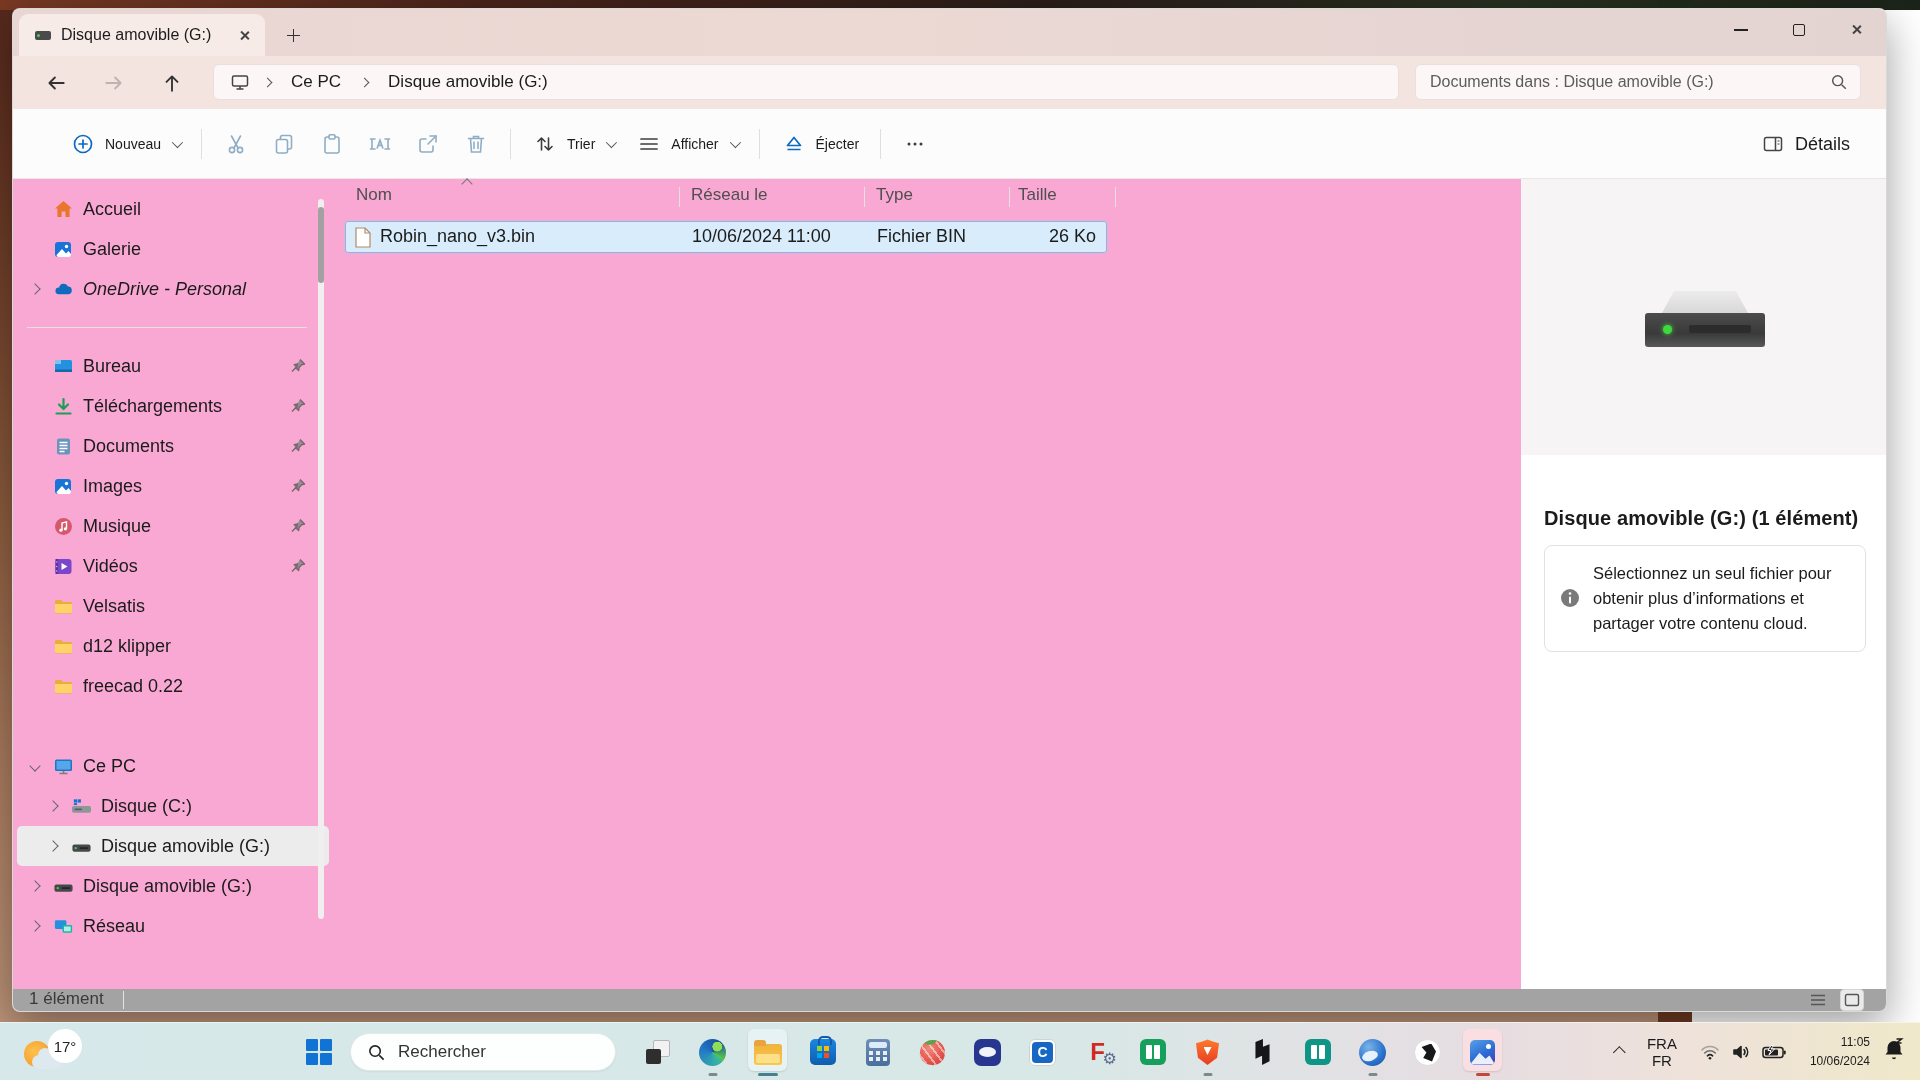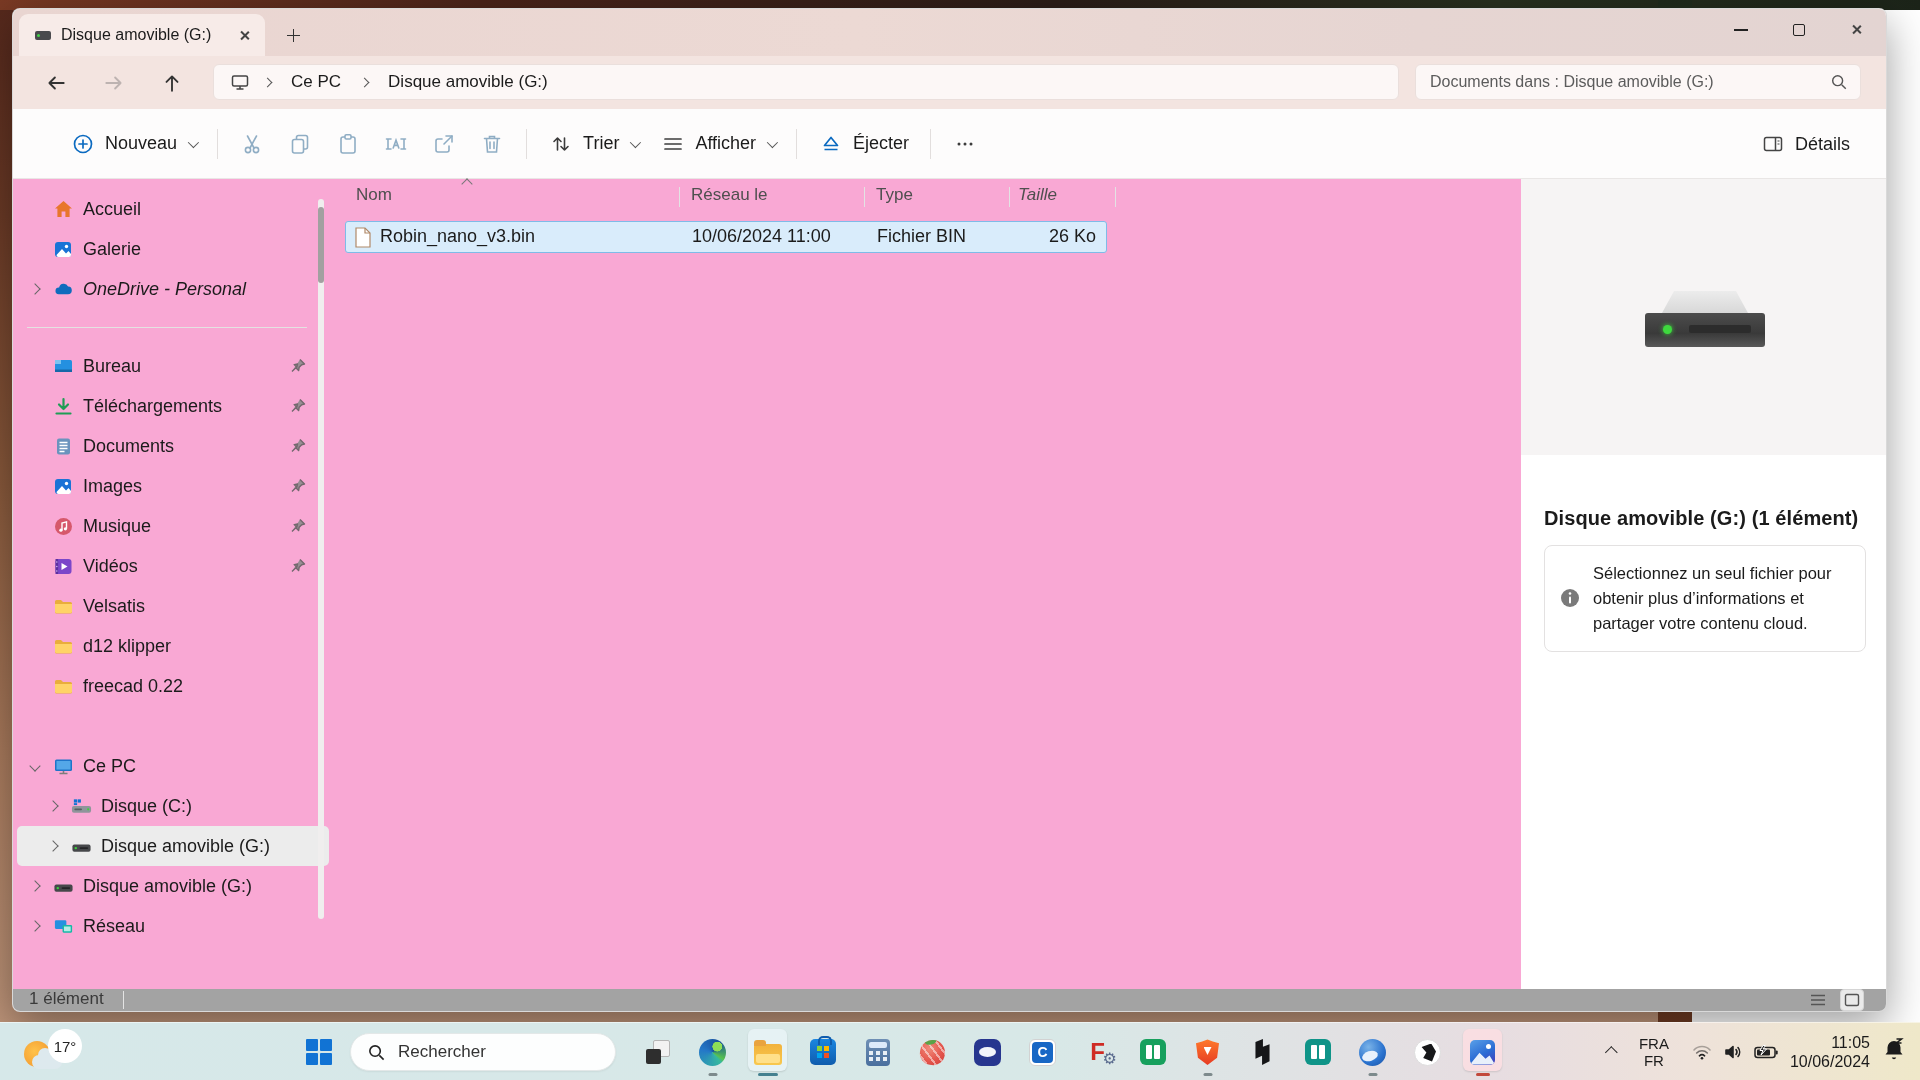--- a/index.html
+++ b/index.html
@@ -50,21 +50,21 @@
     transform:rotate(-45deg); margin:0 14px; }
   .crumb { padding:3px 6px; border-radius:4px; }
   .searchbar { position:absolute; left:1402px; top:8px; width:446px; height:36px; background:#fcf7f6;
     border-radius:6px; border:1px solid #eadfdc; display:flex; align-items:center; font-size:16px; color:#5c5c5c; }
   .searchbar span { margin-left:14px; }
   .searchbar svg { margin-left:auto; margin-right:12px; }
 
   
   .toolbar { position:absolute; left:0; top:100px; width:100%; height:70px; background:#fdfcfc; border-bottom:1px solid #e9e6e5; }
   .tb-row { position:absolute; left:46px; top:0; height:69px; display:flex; align-items:center; }
-  .tb-btn { display:flex; align-items:center; gap:9px; padding:8px 11px; border-radius:5px; font-size:18px;text-align:center; }
+  .tb-btn { display:flex; align-items:center; gap:9px; padding:8px 11px; border-radius:5px; font-size:14px;text-align:center; }
   .tb-ic { display:flex; align-items:center; justify-content:center; width:26px; height:26px; }
   .tb-sep { width:1px; height:30px; background:#e2dedd; margin:0 10px; }
   .chev-d { width:8px; height:8px; border-right:1.5px solid #555; border-bottom:1.5px solid #555;
     transform:rotate(45deg) translateY(-2px); margin-left:2px; }
   .tb-details { position:absolute; right:26px; top:14px; display:flex; align-items:center; gap:9px;
     padding:8px 10px; font-size:18px; border-radius:5px; }
 
   
   .content { position:absolute; left:0; top:170px; width:100%; height:810px; background:#f9a8d4; }
 
@@ -80,21 +80,21 @@
   .sb-pin { position:absolute; right:22px; top:11px; }
   .sb-div { height:37px; display:flex; align-items:center; }
   .sb-div::after { content:""; display:block; height:1px; background:#e4e2e1; width:280px; margin-left:14px; }
   .sb-gap { height:40px; }
   .sb-scroll { position:absolute; left:305px; top:20px; width:6px; height:720px; border-radius:3px; background:#f0eeee; }
   .sb-thumb { position:absolute; left:305px; top:28px; width:6px; height:76px; border-radius:3px; background:#a2a0a0; }
 
   
   .filearea { position:absolute; left:320px; top:0; width:1188px; height:810px; }
   .fh-cell { position:absolute; top:6px; font-size:17px; color:#4f4f4f; white-space:nowrap; }
-  .c-nom { left:23px; } .c-mod { left:358px; } .c-type { left:543px; } .c-taille { left:685px;font-style:italic; }
+  .c-nom { left:23px; } .c-mod { left:358px; } .c-type { left:543px; } .c-taille { left:685px; }
   .sort-chev { position:absolute; left:130px; top:1px; width:8px; height:8px;
     border-right:1.5px solid #777; border-bottom:1.5px solid #777; transform:rotate(-135deg); }
   .fh-div { position:absolute; top:8px; width:1px; height:20px; background:#e3e3e3; }
   .filerow { position:absolute; left:12px; top:42px; width:762px; height:32px;
     background:#d9ecfb; border:1px solid #7fbbe8; border-radius:3px; }
   .fr-cell { position:absolute; top:4px; font-size:18px; white-space:nowrap; }
   .r-name { left:34px; } .r-mod { left:346px; } .r-type { left:531px; } 
   .r-size { left:620px; width:130px; text-align:right; }
   .file-glyph { position:absolute; left:8px; top:5px; }
 
@@ -196,21 +196,21 @@
   .g-photos { width:25px; height:25px; border-radius:5px; background:linear-gradient(150deg,#5aa0e8,#2b6cd4 55%,#4638b8); position:relative; overflow:hidden; }
   .g-photos::before { content:""; position:absolute; right:4px; top:4px; width:5px; height:5px; border-radius:50%; background:#fff; }
   .g-photos::after { content:""; position:absolute; left:0; bottom:0; width:25px; height:13px; background:#e8f0fb;
     clip-path:polygon(0 100%,38% 10%,62% 55%,78% 30%,100% 100%); }
 
   .tray { position:absolute; right:0; top:0; height:58px; display:flex; align-items:center; }
   .tray-chev { width:9px; height:9px; border-right:1.7px solid #222; border-bottom:1.7px solid #222;
     transform:rotate(-135deg) translate(-2px,2px); margin-right:26px; }
   .lang { font-size:15px; line-height:17px; text-align:center; margin-right:22px; }
   .tray-ic { margin-right:9px; display:flex; align-items:center; }
-  .clock { text-align:right; font-size:16px; line-height:19px; margin:0 12px 0 2px; }
+  .clock { text-align:right; font-size:12px; line-height:19px; margin:0 12px 0 14px; }
   .bell { margin-right:14px; }
 </style>
 </head>
 <body>
 
 <div class="desktop">
   <div class="wall-top"></div>
   <div class="wall-right"></div>
 
   <div class="window">

